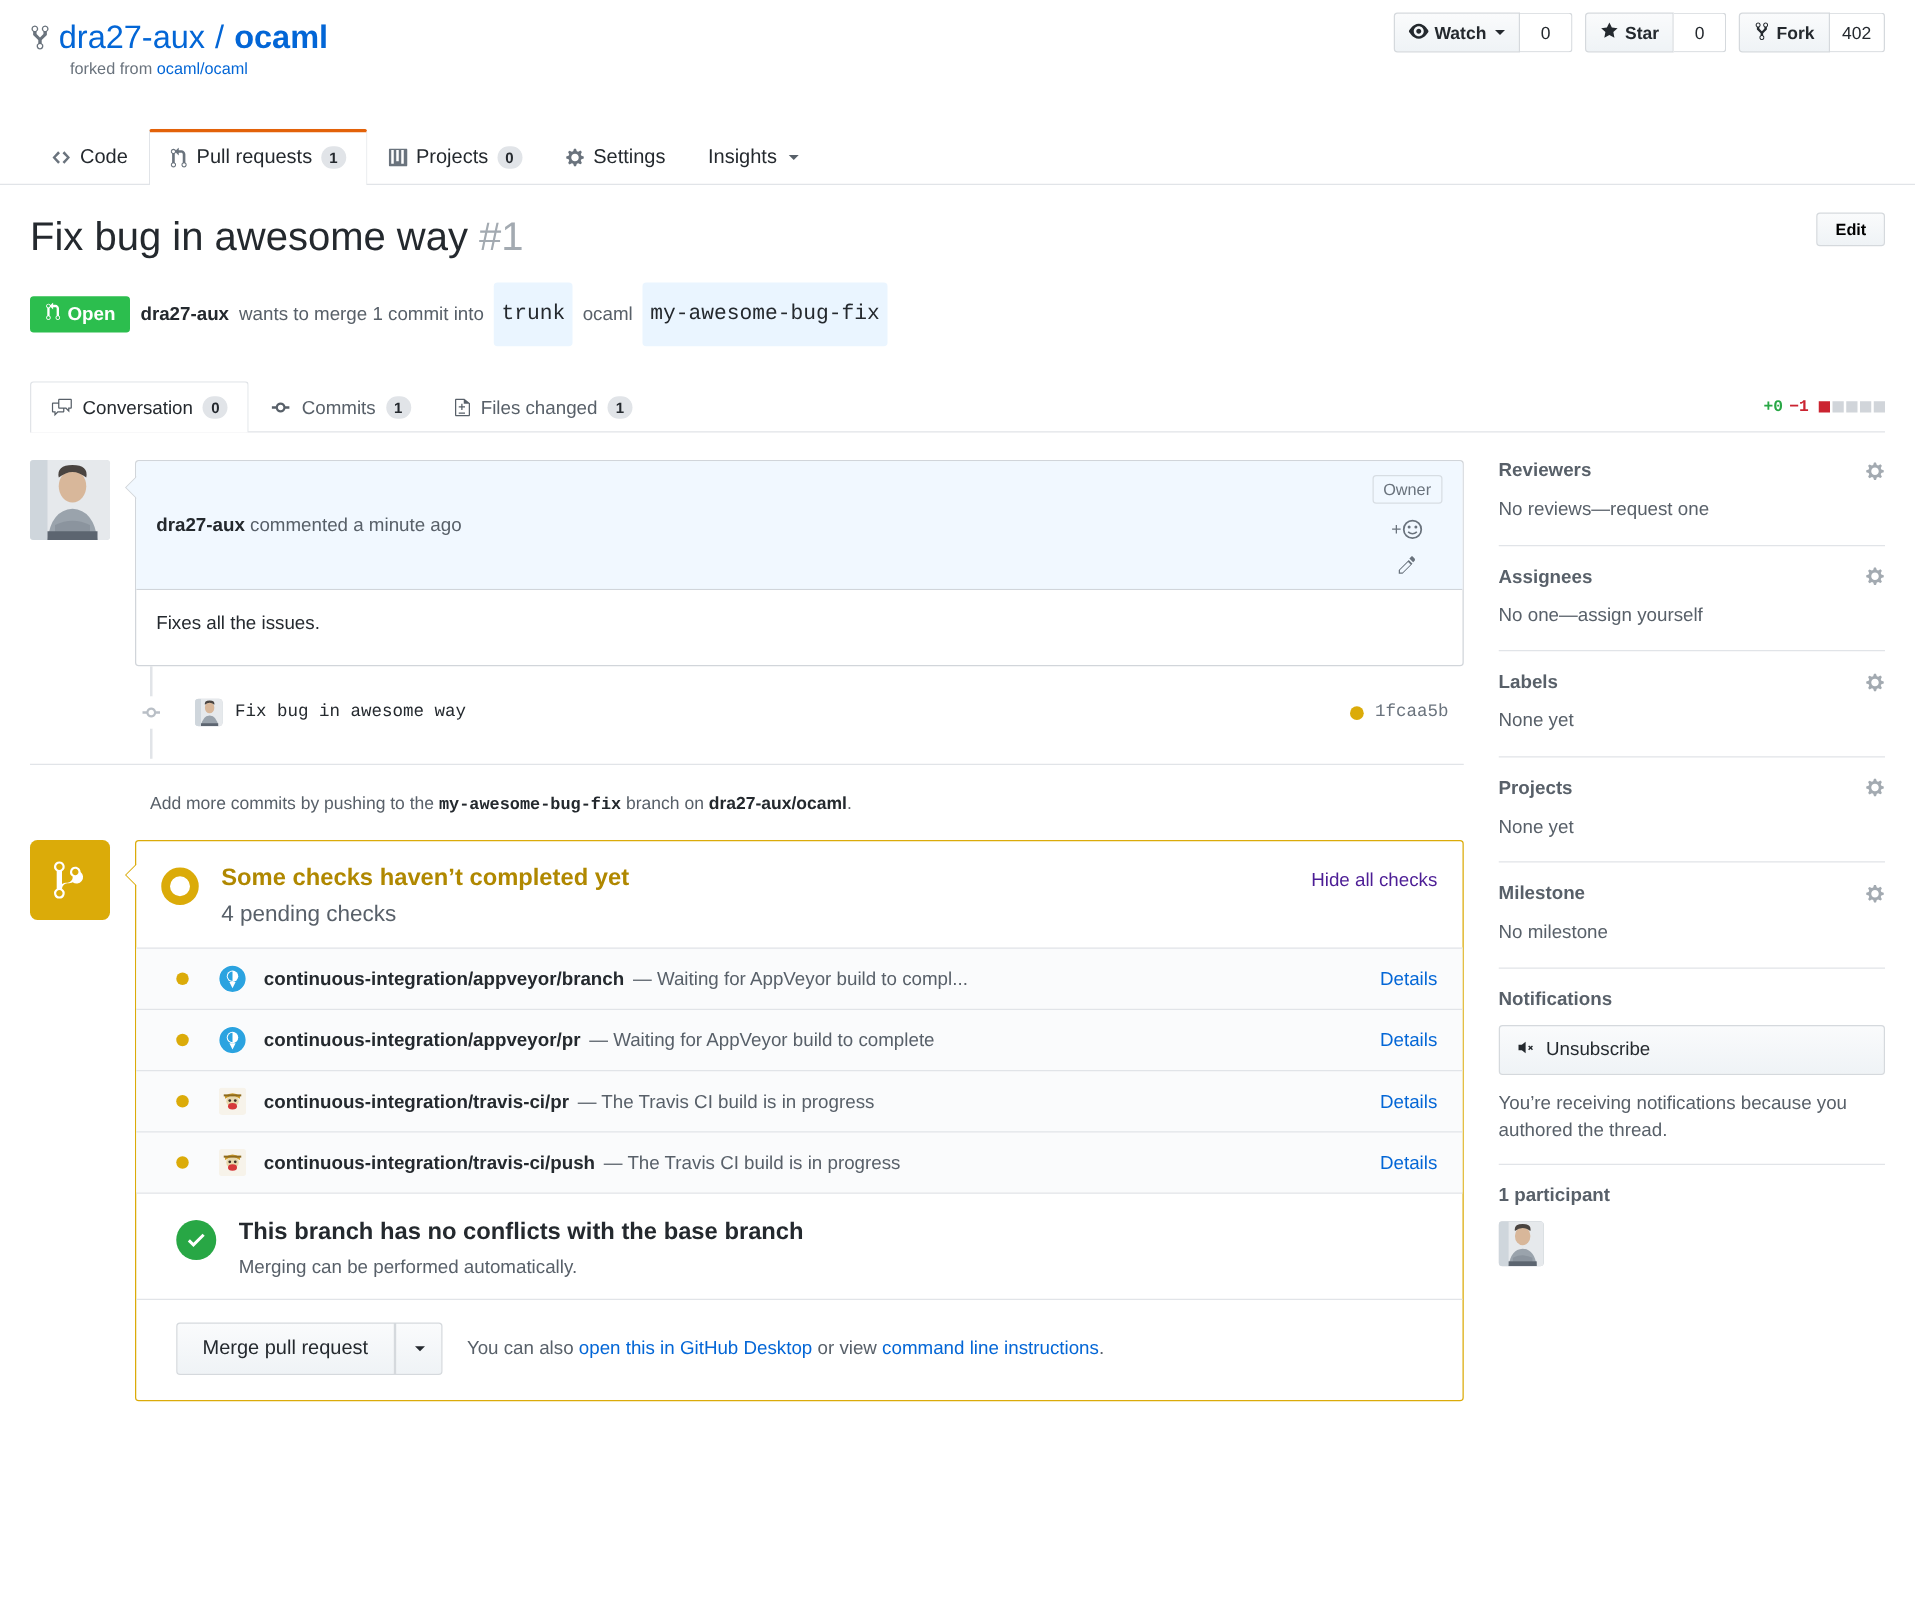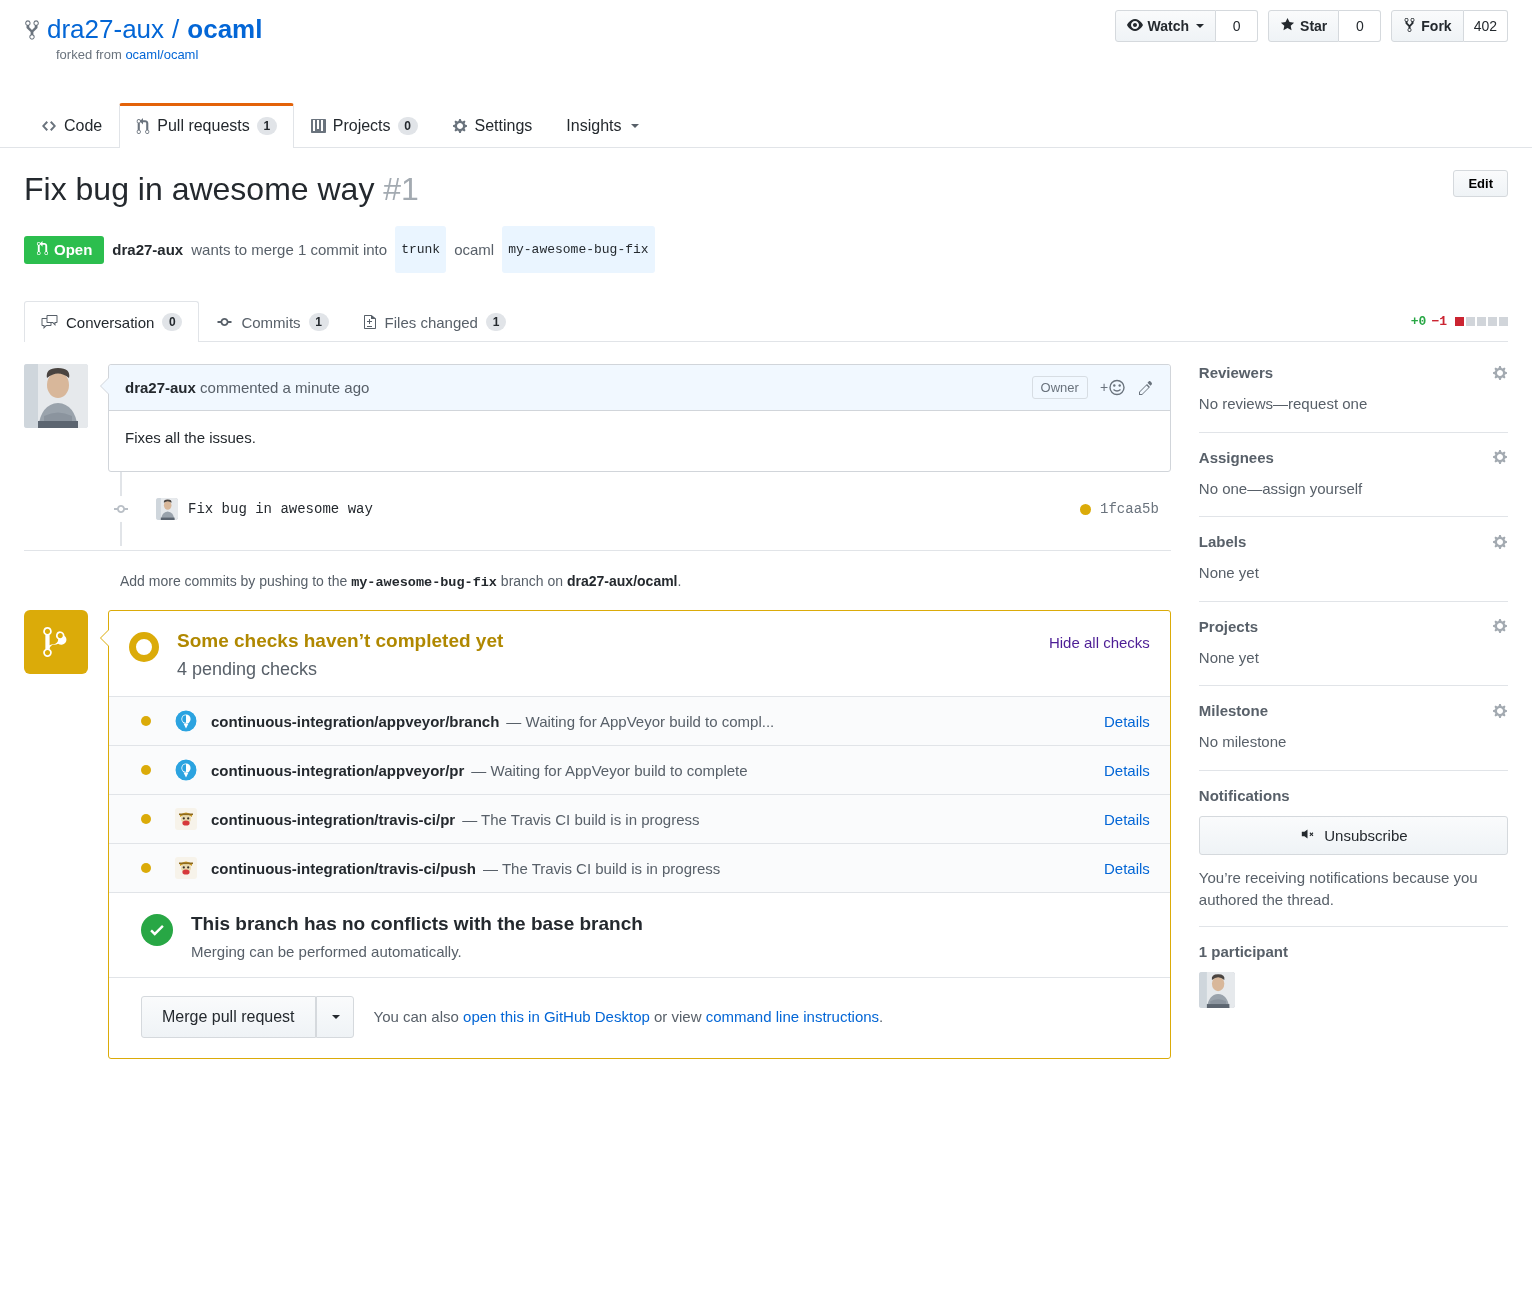--- a/index.html
+++ b/index.html
@@ -149,21 +149,21 @@
     font-size: 15px; font-weight: bold;
     color: #fff;
     background: #2cbe4e;
     border-radius: 3px;
   }
   .bold-dark { color: #24292e; font-weight: bold; }
   .branch-chip {
     display: inline-block;
     padding: 16px 6px;
     font-family: "Liberation Mono", monospace;
-    font-size: 13px;
+    font-size: 17px;
     background: #eaf5ff;
     border-radius: 3px;
     color: #24292e;
   }
 
   
   .pr-tabs {
     margin: 24px 24px 0 24px;
     border-bottom: 1px solid #e1e4e8;
     display: flex;
@@ -252,21 +252,21 @@
     padding: 11px 16px;
     background: #f1f8ff;
     border-bottom: 1px solid #d1d5da;
     border-radius: 3px 3px 0 0;
     font-size: 15px;
     color: #586069;
   }
   .comment-header .author { font-weight: bold; color: #24292e; }
   .header-actions {
     margin-left: auto;
-    display: flex; align-items: center; gap: 12px;
+    display: flex; align-items: center; gap: 12px; flex-direction: column;
   }
   .owner-badge {
     padding: 3px 8px;
     font-size: 13px;
     color: #6a737d;
     border: 1px solid #d7dde3;
     border-radius: 3px;
     background: transparent;
     cursor: pointer;
   }
@@ -521,21 +521,21 @@
     color: #586069;
     margin-bottom: 12px;
   }
   .gear { margin-left: auto; color: #a3aab1; cursor: pointer; display:inline-flex; }
   .side-empty {
     font-size: 15px;
     color: #586069;
     line-height: 1.5;
   }
   .btn-unsub {
-    display: flex; align-items: center; justify-content: center;
+    display: flex; align-items: center; 
     gap: 8px;
     width: 100%;
     padding: 10px 12px;
     font-size: 15px;
     background: linear-gradient(#fafbfc, #eff3f6);
     border: 1px solid #d5d9dd;
     border-radius: 3px;
     cursor: pointer;
     color: #24292e;
     margin-bottom: 12px;

